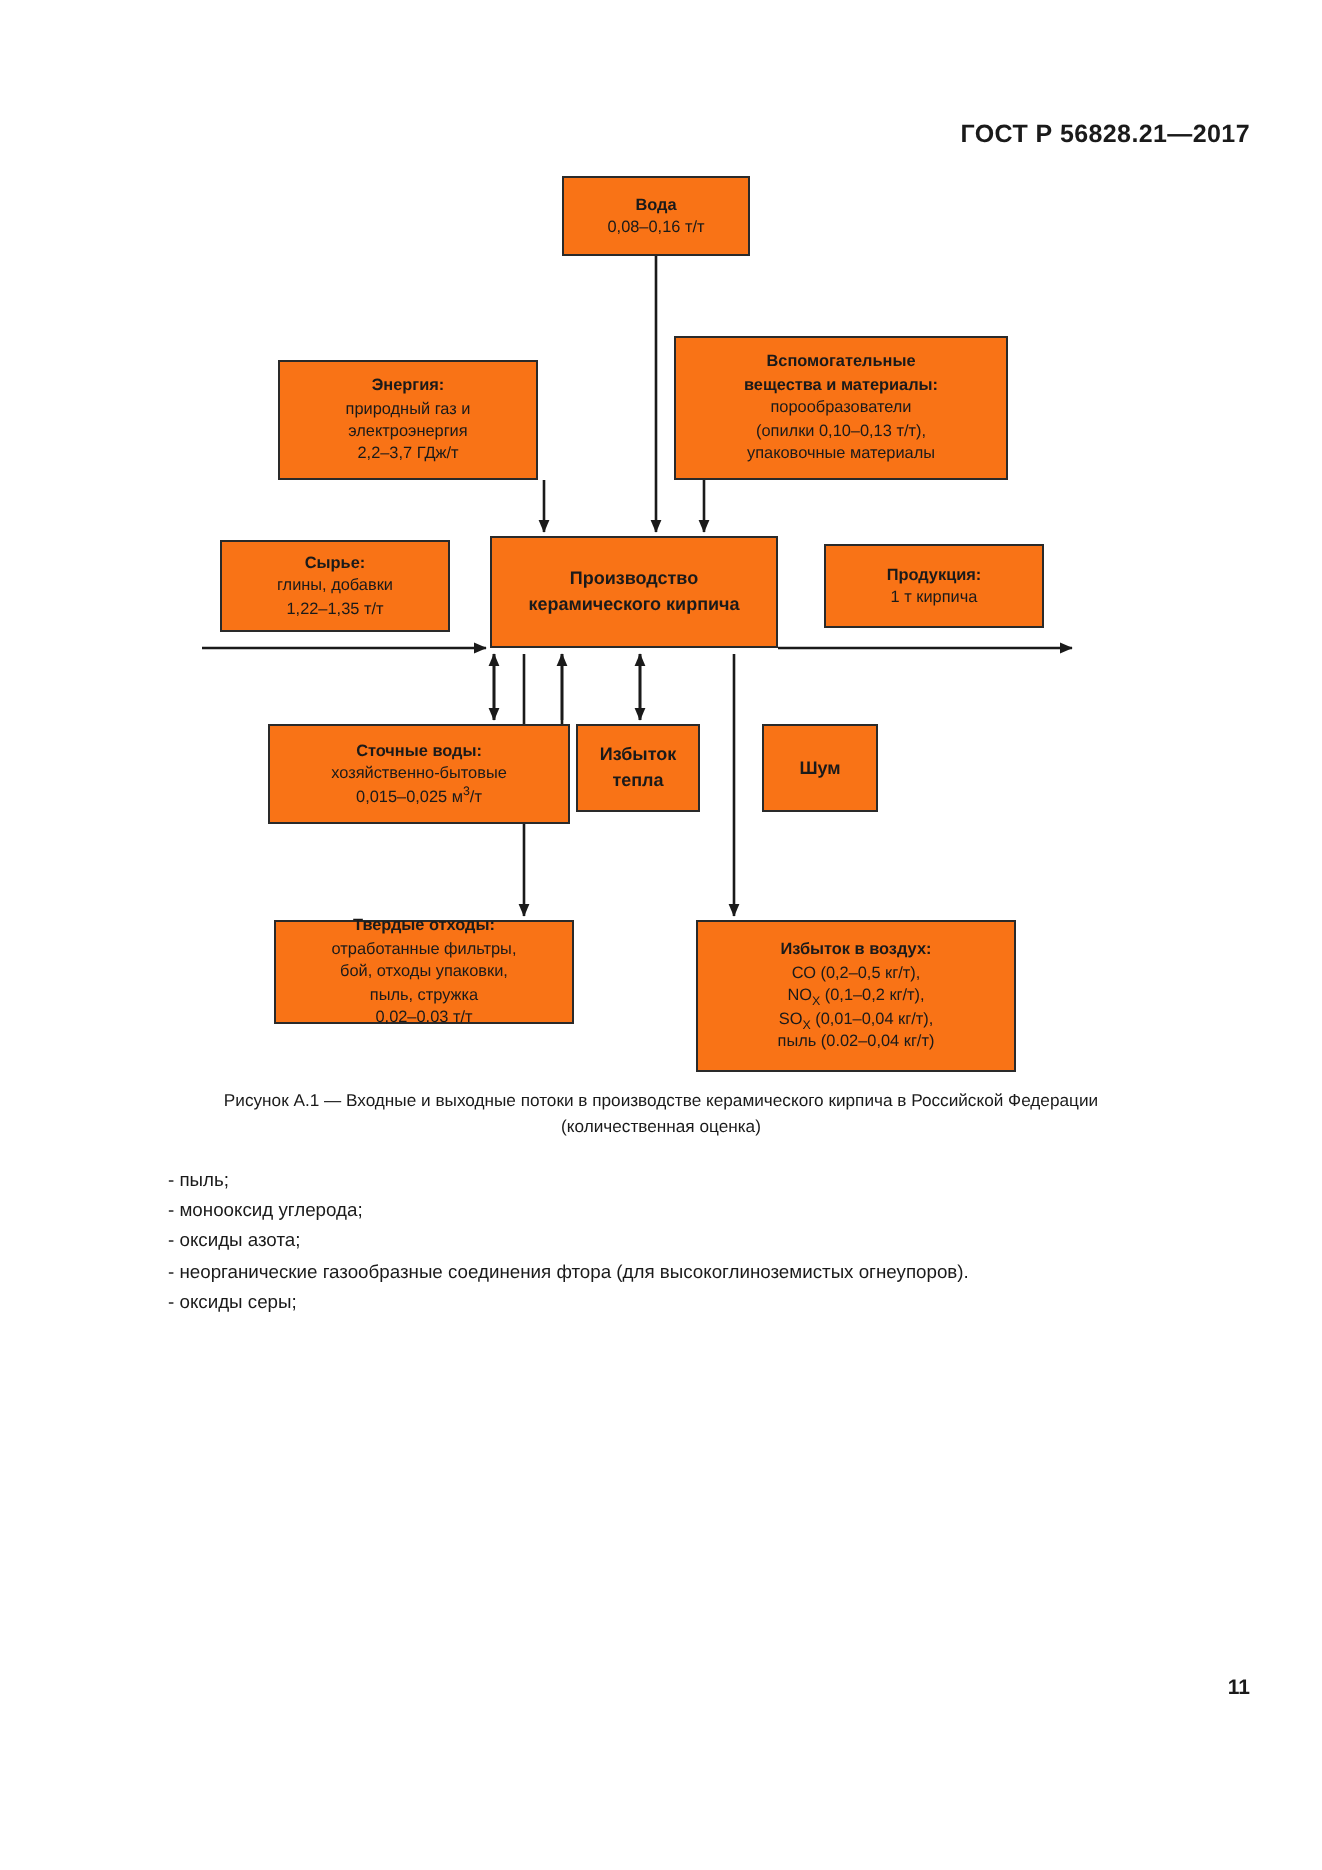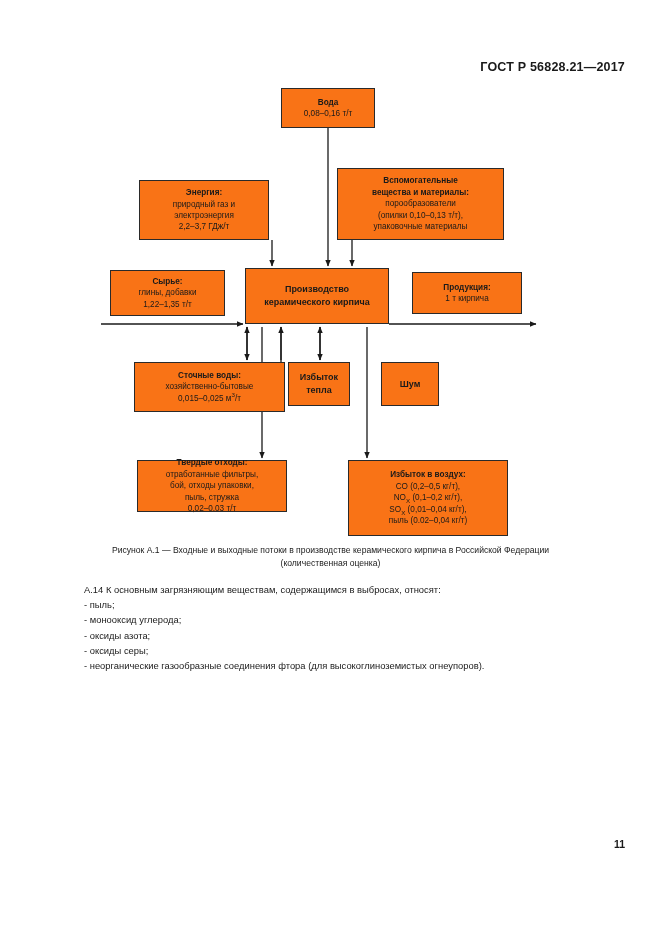--- a/index.html
+++ b/index.html
@@ -175,22 +175,21 @@
       <span class="l">пыль (0.02–0,04 кг/т)</span>
     </div>
   </div>
 
   <div class="caption">
     <div>Рисунок  А.1 — Входные и выходные потоки в производстве керамического кирпича в Российской Федерации</div>
     <div>(количественная оценка)</div>
   </div>
 
   <div class="body-text">
-    <p class="para indent">А.14  К основным загрязняющим веществам, содержащимся в выбросах, относят:</p>
     <p class="listline">- пыль;</p>
     <p class="listline">- монооксид углерода;</p>
     <p class="listline">- оксиды азота;</p>
+    <p class="listline">- неорганические газообразные соединения фтора (для высокоглиноземистых огнеупоров).</p>
     <p class="listline">- оксиды серы;</p>
-    <p class="listline">- неорганические газообразные соединения фтора (для высокоглиноземистых огнеупоров).</p>
   </div>
 
   <div class="page-number">11</div>
 </div>
 
 </body></html>

